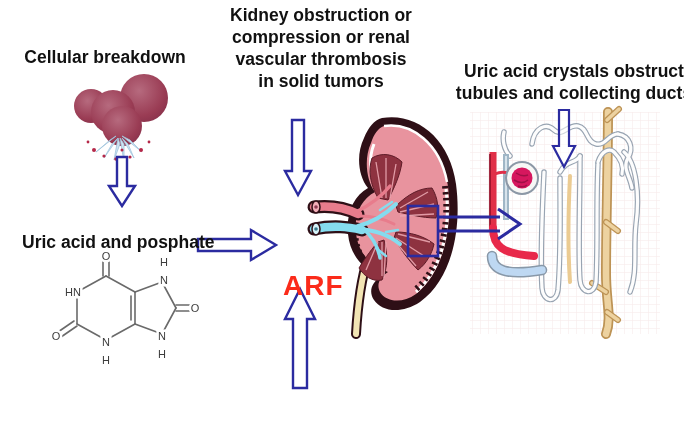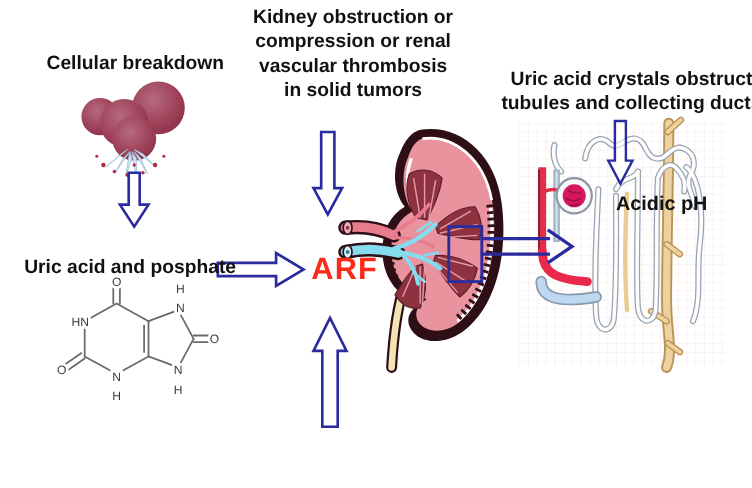--- a/index.html
+++ b/index.html
@@ -6,21 +6,21 @@
   #stage{
     position:relative;width:684px;height:444px;background:#ffffff;overflow:hidden;
     font-family:"Liberation Sans",sans-serif;
   }
   .label{
     position:absolute;font-weight:bold;color:#111111;
     font-size:17.5px;line-height:22px;white-space:normal;
   }
   .center{text-align:center;}
   .arf{
-    position:absolute;font-weight:bold;color:#fb2b1a;font-size:28px;letter-spacing:1px;
+    position:absolute;font-weight:bold;color:#fb2b1a;font-size:28px;letter-spacing:1px;margin-top:41px;
   }
   .abs{position:absolute;}
   svg{display:block;overflow:visible;}
   .arrow-poly{fill:#ffffff;stroke:#2b2ba0;stroke-width:2.4;stroke-linejoin:miter;}
   .tube-under{fill:none;stroke:#98a4b2;stroke-width:5.5;stroke-linecap:round;}
   .tube-over{fill:none;stroke:#fdfdfd;stroke-width:3.2;stroke-linecap:round;}
   .mol-line{stroke:#6a6a6a;stroke-width:1.6;stroke-linecap:round;}
   .mol-txt{
     font-family:"Liberation Sans",sans-serif;font-size:11px;fill:#3c3c3c;
     text-anchor:middle;paint-order:stroke;stroke:#ffffff;stroke-width:5;
@@ -227,26 +227,25 @@
   </svg>
 
   <svg class="abs" style="left:283px;top:287px;" width="34" height="103" viewBox="0 0 34 103">
     <polygon class="arrow-poly" points="10,101 24,101 24,32 32,32 17,2 2,32 10,32"></polygon>
   </svg>
 
   <svg class="abs" style="left:551px;top:109px;" width="26" height="60" viewBox="0 0 26 60">
     <polygon points="8,1 18,1 18,37 24,37 13,58 2,37 8,37" fill="rgba(255,255,255,0.55)" stroke="#2b2ba0" stroke-width="2.2"></polygon>
   </svg>
 
-  <div class="label center" style="left:32px;top:46px;width:182px;">Cellular breakdown</div>
+  <div class="label center" style="left:14px;top:46px;width:182px;">Cellular breakdown</div>
 
   <div class="label center" style="left:208px;top:4px;width:186px;margin-left:20px;">Kidney obstruction or compression or renal vascular thrombosis in solid tumors</div>
 
   <div class="label center" style="left:454px;top:60px;width:240px;">Uric acid crystals obstruct tubules and collecting ducts</div>
 
   <div class="label" style="left:22px;top:231px;width:200px;">Uric acid and posphate</div>
 
   <div class="arf" style="left:283px;top:229px;">ARF</div>
 
-  <div class="acidic" style="left:560px;top:175px;">Acidic pH</div>
 
 
 </div>
 
 </body></html>

